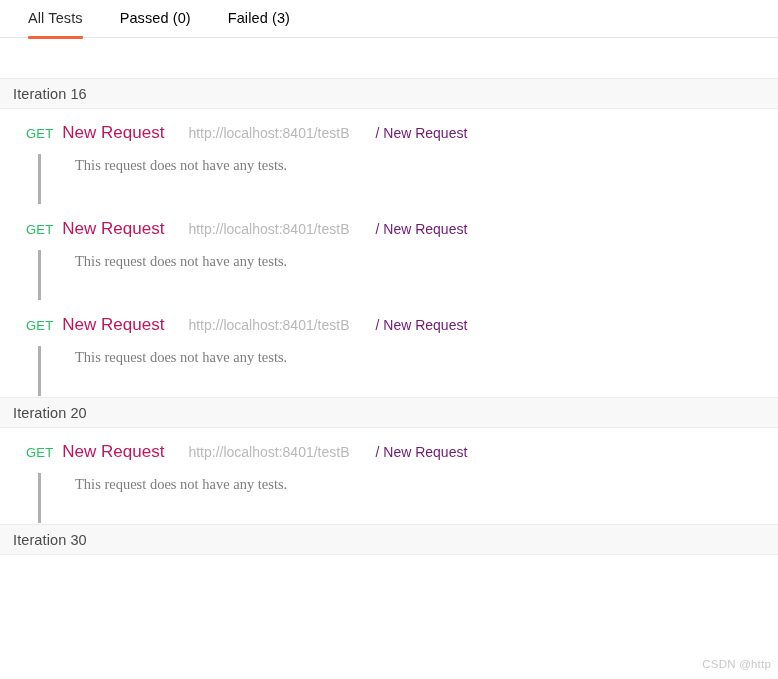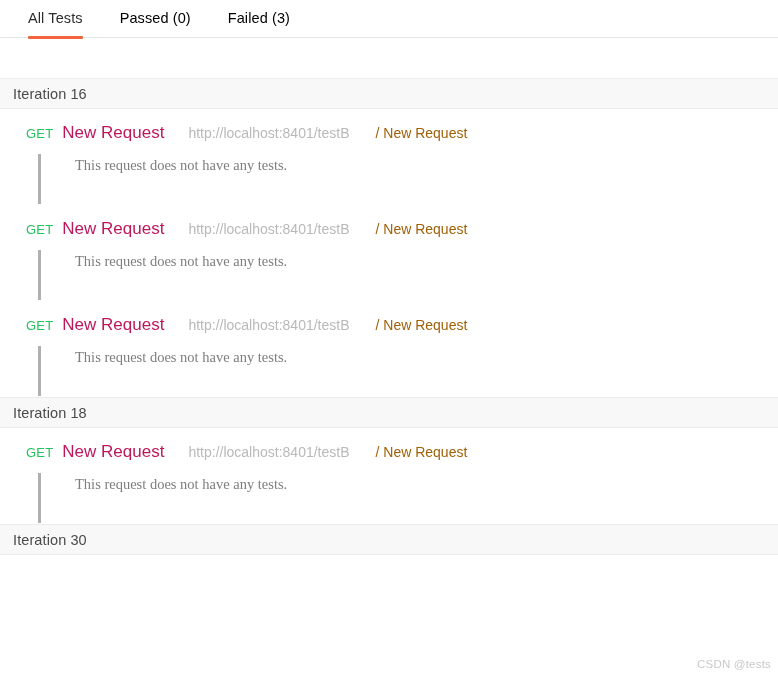--- a/index.html
+++ b/index.html
@@ -96,21 +96,21 @@
     color: #be185d;
     margin-left: 9px;
     font-size: 17px;
   }
   .req-url {
     color: #b9b9b9;
     margin-left: 24px;
     font-size: 14px;
   }
   .req-path {
-    color: #a16207;
+    color: #701a75;
     margin-left: 26px;
     font-size: 14px;
     text-align: right;
   }
 
   .no-tests-wrap {
     display: flex;
     padding: 11px 0 0 38px;
     height: 62px;
     box-sizing: border-box;
@@ -197,21 +197,21 @@
       <span class="req-path">/ New Request</span>
     </div>
     <div class="no-tests-wrap">
       <div class="no-tests-bar"></div>
       <div class="no-tests-text">This request does not have any tests.</div>
     </div>
   </div>
 
   <div class="iteration-block">
     <div class="iteration-header">
-      <span>Iteration 18</span>
+      <span>Iteration 20</span>
     </div>
     <div class="request-row">
       <span class="method">GET</span>
       <span class="req-name">New Request</span>
       <span class="req-url">http://localhost:8401/testB</span>
       <span class="req-path">/ New Request</span>
     </div>
     <div class="no-tests-wrap">
       <div class="no-tests-bar"></div>
       <div class="no-tests-text">This request does not have any tests.</div>
@@ -219,13 +219,13 @@
   </div>
 
   <div class="iteration-block">
     <div class="iteration-header">
       <span>Iteration 30</span>
     </div>
   </div>
 
 </div>
 
-<div class="watermark">CSDN @tests</div>
+<div class="watermark">CSDN @http</div>
 
 </body></html>

